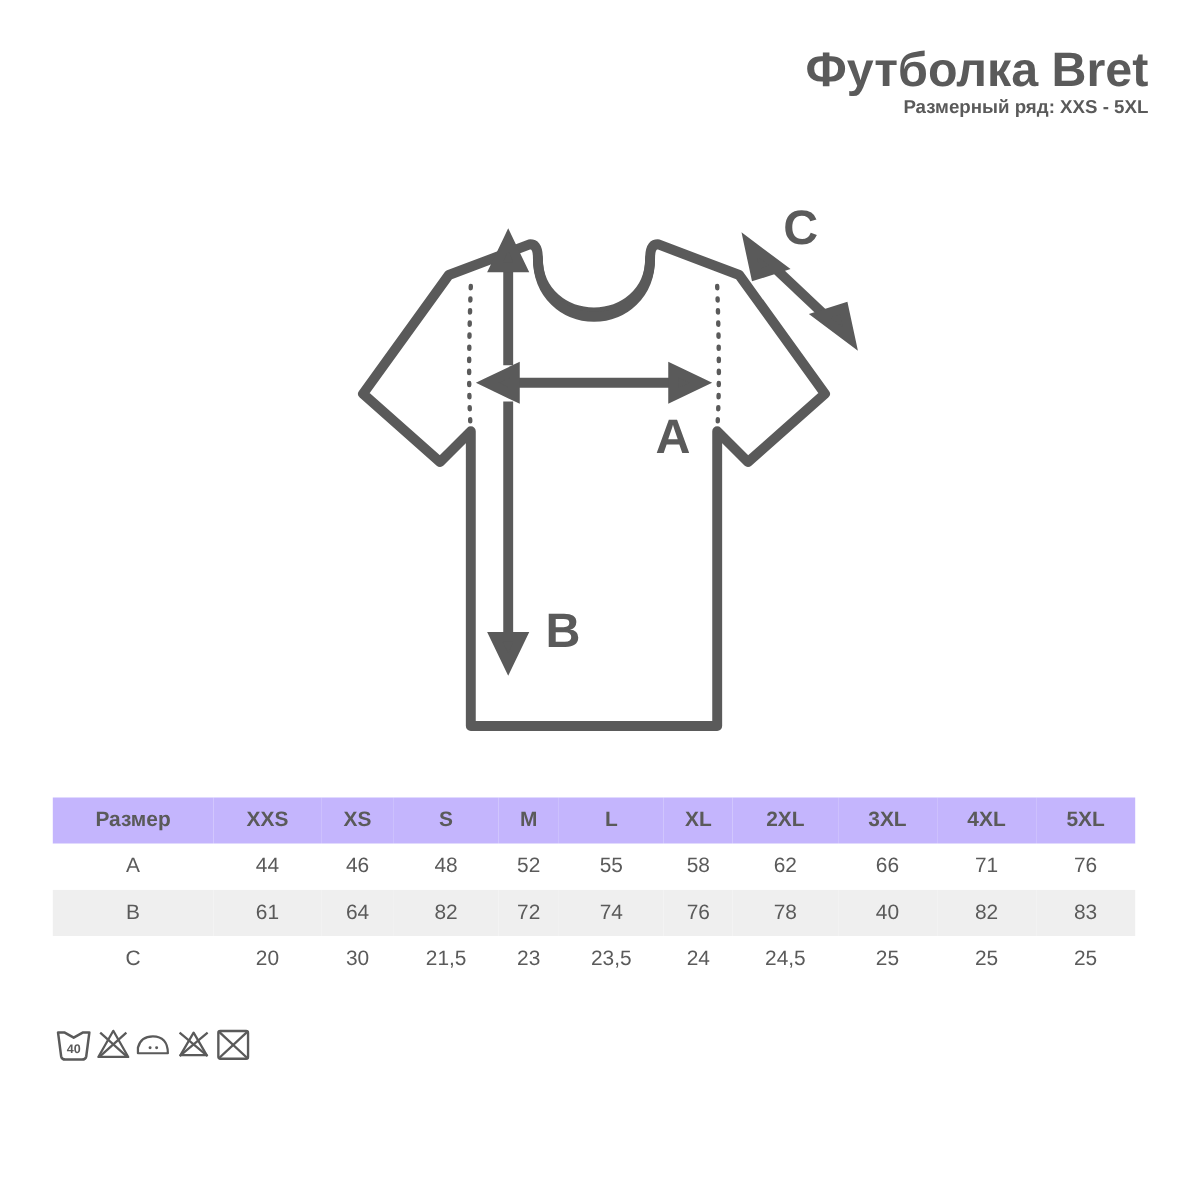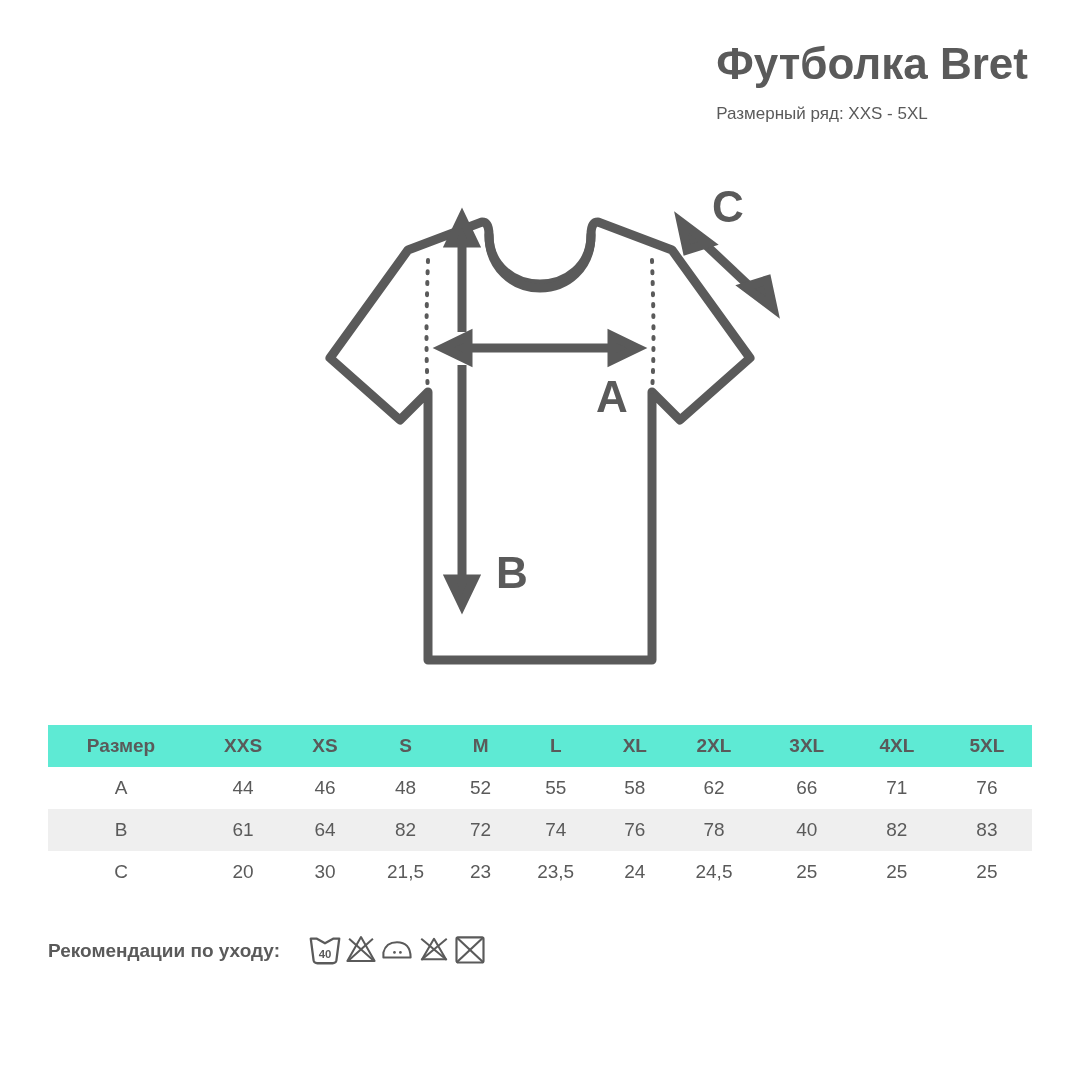--- a/index.html
+++ b/index.html
@@ -13,36 +13,35 @@
     font-family: "Liberation Sans", sans-serif;
     color: #5a5a5a;
     position: relative;
     overflow: hidden;
   }
 
   
   .header {
     position: absolute;
     top: 40px;
-    right: 52px;
-    text-align: left;
+    right: 36px;
+    text-align: right;
   }
   .title {
     font-size: 44px;
     font-weight: bold;
     color: #5a5a5a;
     letter-spacing: 0px;
     line-height: 1.1;
     margin: 0;
     white-space: nowrap;
   }
   .subtitle {
-    margin-top: 16px;
     font-size: 17px;
-    font-weight: normal;
+    font-weight: bold;
     color: #5a5a5a;
     white-space: nowrap;
   }
 
   
   .illustration {
     position: absolute;
     top: 180px;
     left: 0;
     width: 1080px;
@@ -64,21 +63,21 @@
     padding: 0;
     height: 42px;
     font-weight: normal;
     color: #5a5a5a;
   }
   .size-table thead th {
     font-weight: bold;
     font-size: 19px;
   }
   .size-table thead tr {
-    background: #5eead4;
+    background: #c4b5fd;
     margin-left: 44px;
   }
   .size-table tbody tr.odd {
     background: #ffffff;
   }
   .size-table tbody tr.even {
     background: #efefef;
   }
   .size-table .rowhead {
     font-weight: normal;
@@ -225,21 +224,20 @@
       <td>24</td>
       <td>24,5</td>
       <td>25</td>
       <td>25</td>
       <td>25</td>
     </tr>
   </tbody>
 </table>
 
 <div class="care">
-  <div class="care-label">Рекомендации по уходу:</div>
   <div class="care-icons">
 
     <span>
       <svg width="38" height="38" viewBox="0 0 40 40" fill="none" stroke="#5a5a5a" stroke-width="2.4" xmlns="http://www.w3.org/2000/svg">
         <path d="M5,9 L11,9 L20,14 L29,9 L35,9 L32,32 C31.6,34 30,35 28,35 L12,35 C10,35 8.4,34 8,32 Z" stroke-linejoin="round"></path>
         <text x="20" y="29" font-family="Liberation Sans, sans-serif" font-size="12" font-weight="bold" fill="#5a5a5a" stroke="none" text-anchor="middle">40</text>
       </svg>
     </span>
 
     <span>

